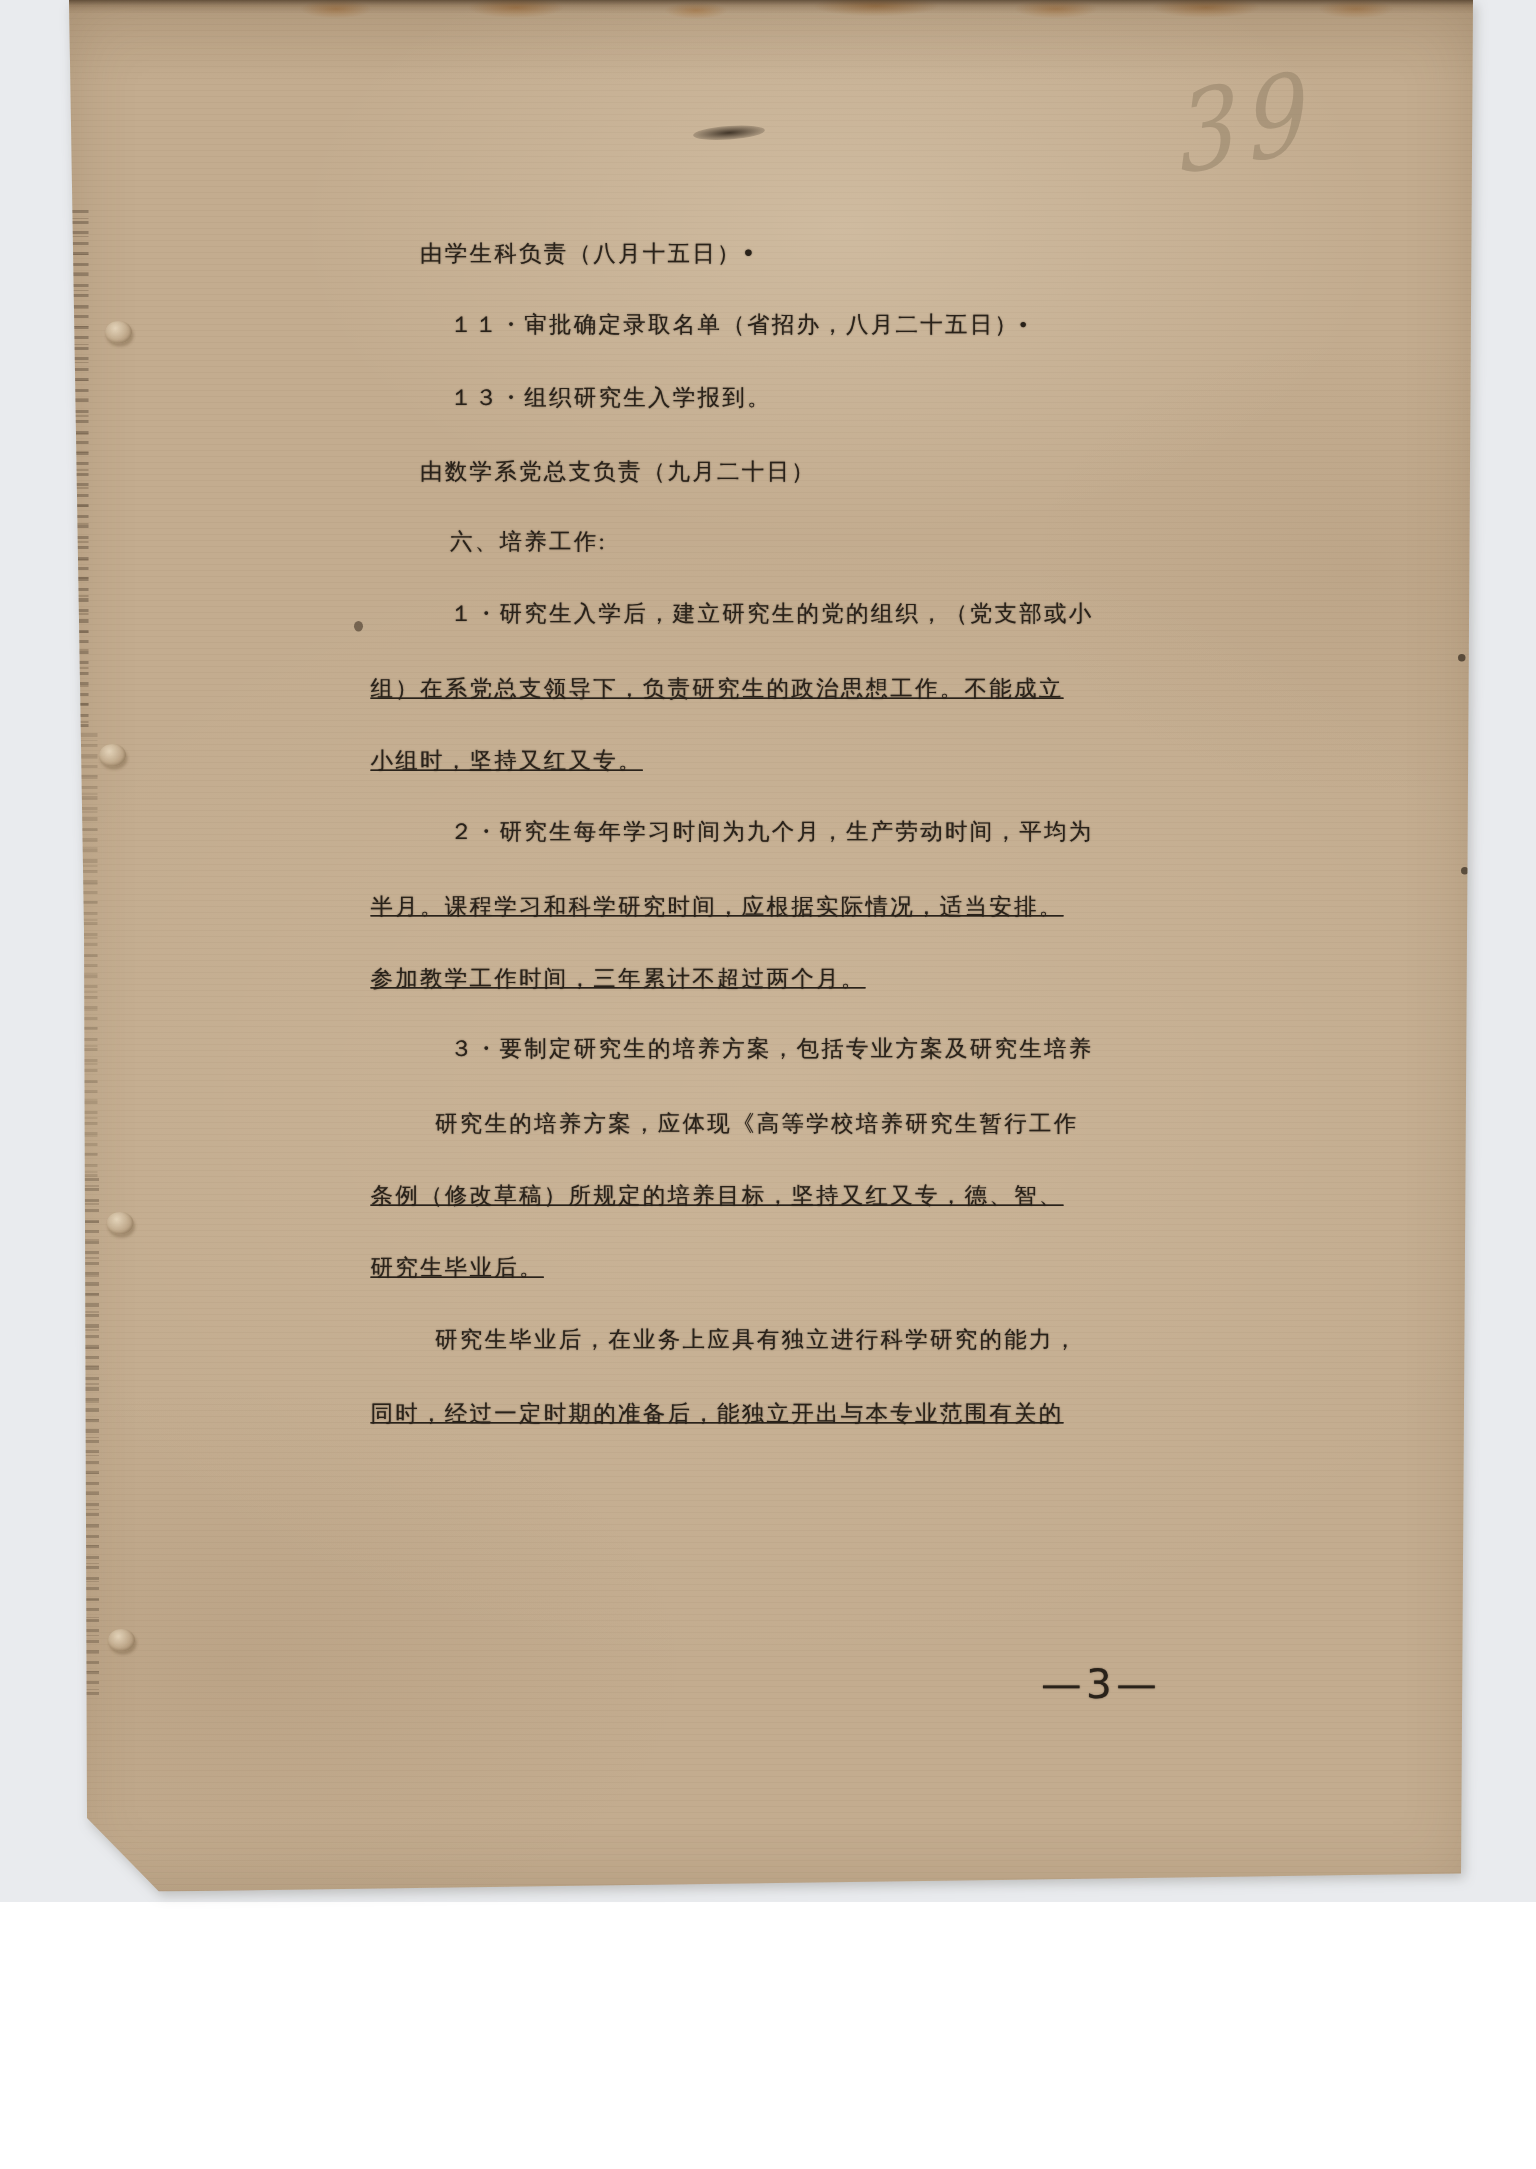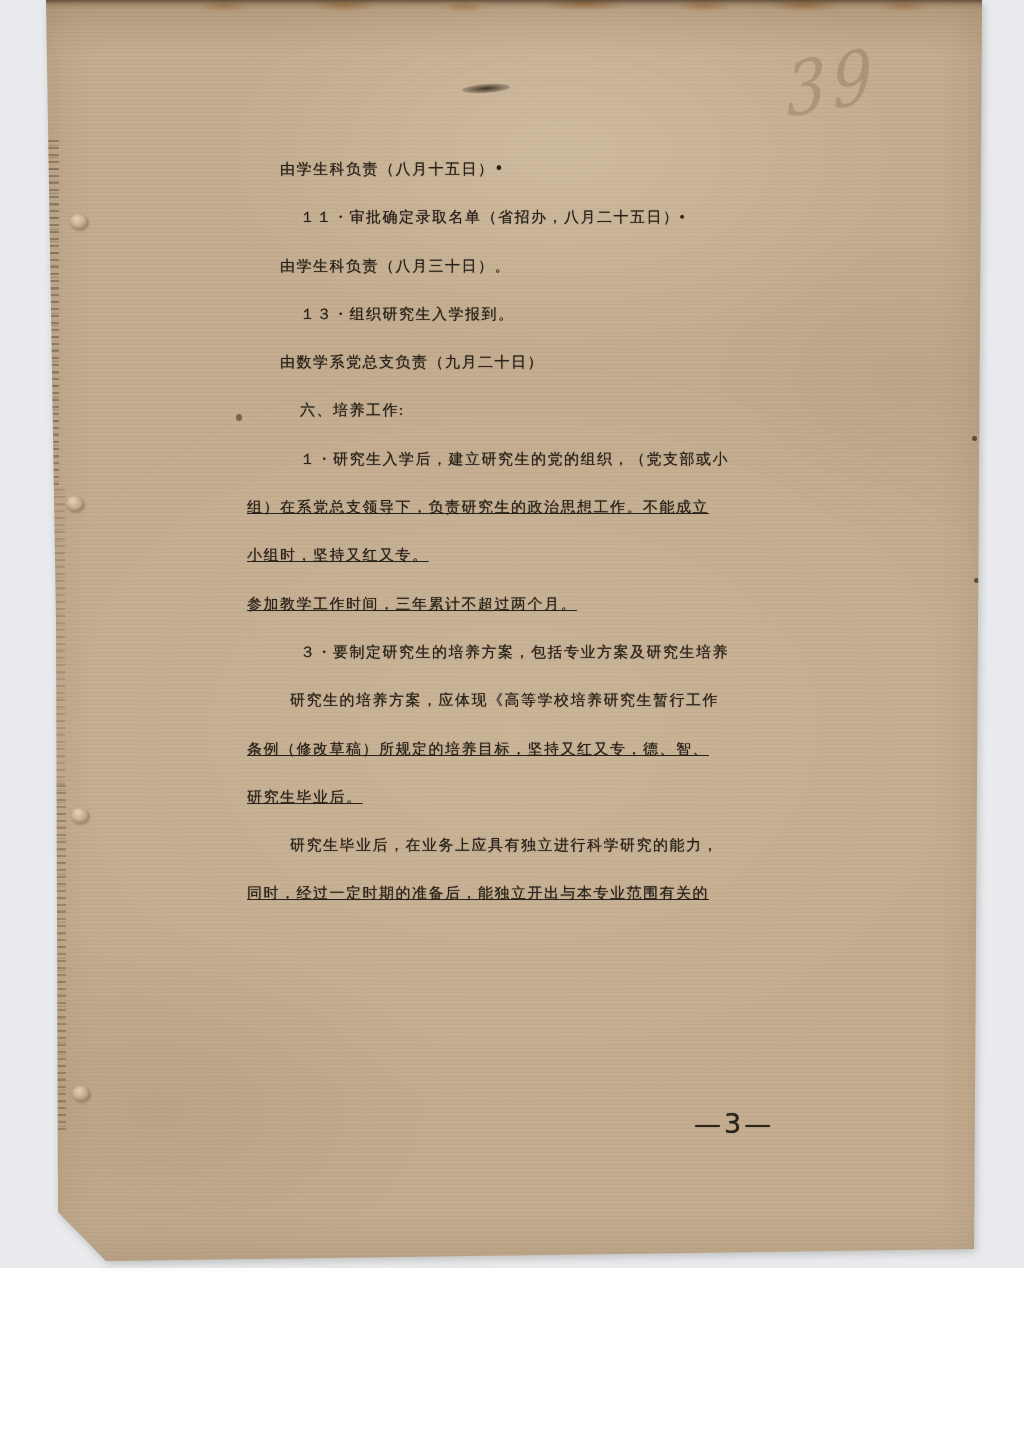--- a/index.html
+++ b/index.html
@@ -124,27 +124,28 @@
       <div class="dent" style="left:27px;top:808px;"></div>
       <div class="dent" style="left:28px;top:1086px;"></div>
       <div class="smudge"></div>
       <div class="dot-mark"></div>
       <div class="edge-speck" style="left:928px;top:436px;"></div>
       <div class="edge-speck" style="left:930px;top:578px;"></div>
       <div class="pencil">39</div>
       <div class="doc-body">
           <div class="line due">由学生科负责（八月十五日）•</div>
           <div class="line num">１１・审批确定录取名单（省招办，八月二十五日）•</div>
-          <div class="line due">由学生科负责（八月三十日）。</div>
           <div class="line num">１３・组织研究生入学报到。</div>
           <div class="line due">由数学系党总支负责（九月二十日）</div>
           <div class="line num">六、培养工作:</div>
           <div class="line num">１・研究生入学后，建立研究生的党的组织，（党支部或小</div>
           <div class="line cont">组）在系党总支领导下，负责研究生的政治思想工作。不能成立</div>
           <div class="line cont">小组时，坚持又红又专。</div>
+          <div class="line num">２・研究生每年学习时间为九个月，生产劳动时间，平均为</div>
+          <div class="line cont">半月。课程学习和科学研究时间，应根据实际情况，适当安排。</div>
           <div class="line cont">参加教学工作时间，三年累计不超过两个月。</div>
           <div class="line num">３・要制定研究生的培养方案，包括专业方案及研究生培养</div>
           <div class="line para">研究生的培养方案，应体现《高等学校培养研究生暂行工作</div>
           <div class="line cont">条例（修改草稿）所规定的培养目标，坚持又红又专，德、智、</div>
           <div class="line cont">研究生毕业后。</div>
           <div class="line para">研究生毕业后，在业务上应具有独立进行科学研究的能力，</div>
           <div class="line cont">同时，经过一定时期的准备后，能独立开出与本专业范围有关的</div>
         </div>
       <div class="pagenum">—3—</div>
       <div class="fold"></div>

